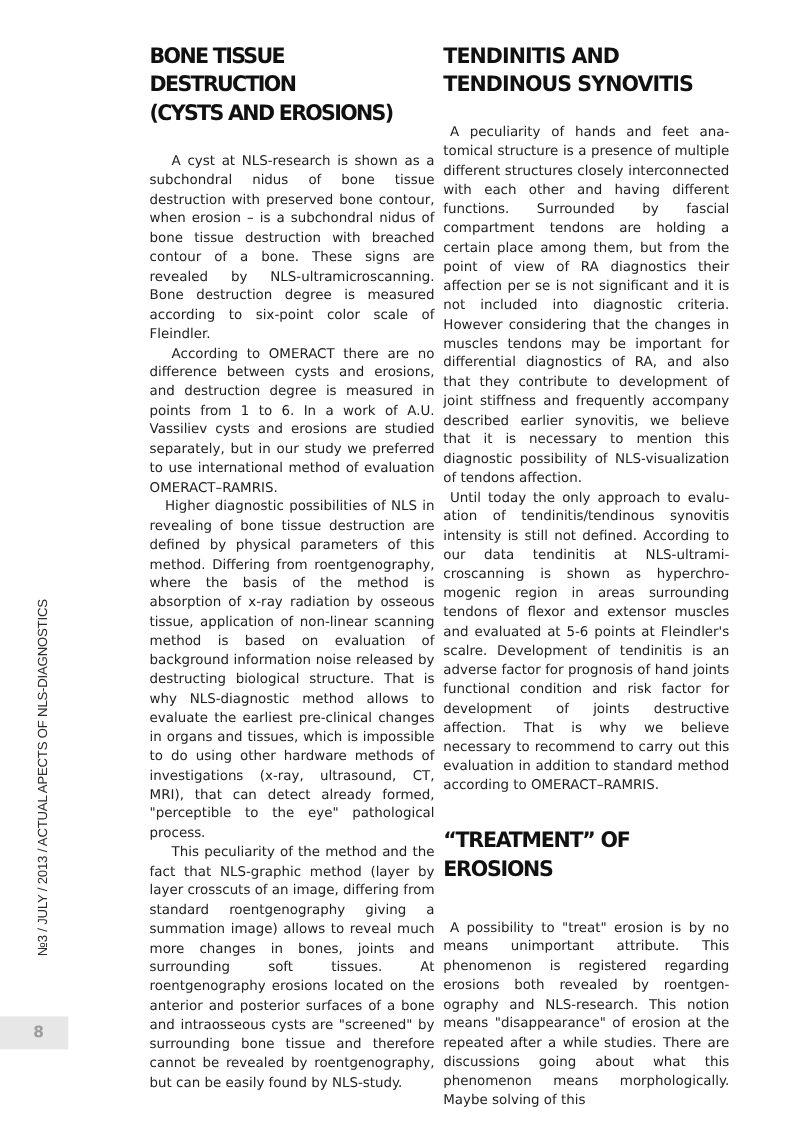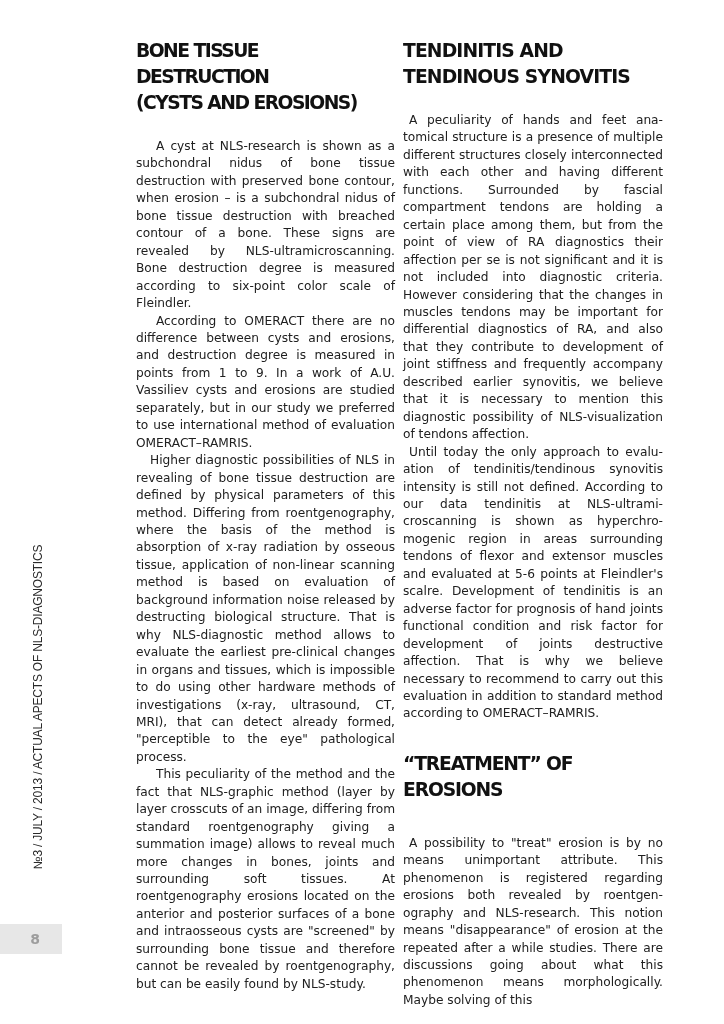--- a/index.html
+++ b/index.html
@@ -103,21 +103,21 @@
 </div>
 <div class="page-number">8</div>
 
 <div class="column col-left">
   <h2>
     <span class="tight" style="display:block;letter-spacing:-1.6px">BONE TISSUE DESTRUCTION</span>
     <span style="display:block;letter-spacing:-1.6px">(CYSTS AND EROSIONS)</span>
   </h2>
   <div class="body-text">
     <p class="indent-wide">A cyst at NLS-research is shown as a subchondral nidus of bone tissue destruction with preserved bone con­tour, when erosion – is a subchondral nidus of bone tissue destruction with breached contour of a bone. These signs are revealed by NLS-ultramicroscan­ning. Bone destruction degree is mea­sured according to six-point color scale of Fleindler.</p>
-    <p class="indent-wide">According to OMERACT there are no difference between cysts and erosions, and destruction degree is measured in points from 1 to 9. In a work of A.U. Vassiliev cysts and erosions are stud­ied separately, but in our study we pre­ferred to use international method of evaluation OMERACT–RAMRIS.</p>
+    <p class="indent-wide">According to OMERACT there are no difference between cysts and erosions, and destruction degree is measured in points from 1 to 6. In a work of A.U. Vassiliev cysts and erosions are stud­ied separately, but in our study we pre­ferred to use international method of evaluation OMERACT–RAMRIS.</p>
     <p>Higher diagnostic possibilities of NLS in revealing of bone tissue destruction are defined by physical parameters of this method. Differing from roentgen­ography, where the basis of the method is absorption of x-ray radiation by os­seous tissue, application of non-linear scanning method is based on evalua­tion of background information noise released by destructing biological structure. That is why NLS-diagnostic method allows to evaluate the earliest pre-clinical changes in organs and tis­sues, which is impossible to do using other hardware methods of investiga­tions (x-ray, ultrasound, CT, MRI), that can detect already formed, "perceptible to the eye" pathological process.</p>
     <p class="indent-wide">This peculiarity of the method and the fact that NLS-graphic method (lay­er by layer crosscuts of an image, dif­fering from standard roentgenography giving a summation image) allows to reveal much more changes in bones, joints and surrounding soft tissues. At roentgenography erosions located on the anterior and posterior surfaces of a bone and intraosseous cysts are "screened" by surrounding bone tis­sue and therefore cannot be revealed by roentgenography, but can be easily found by NLS-study.</p>
   </div>
 </div>
 
 <div class="column col-right">
   <h2>
     <span style="display:block">TENDINITIS AND</span>
     <span style="display:block">TENDINOUS SYNOVITIS</span>
   </h2>

